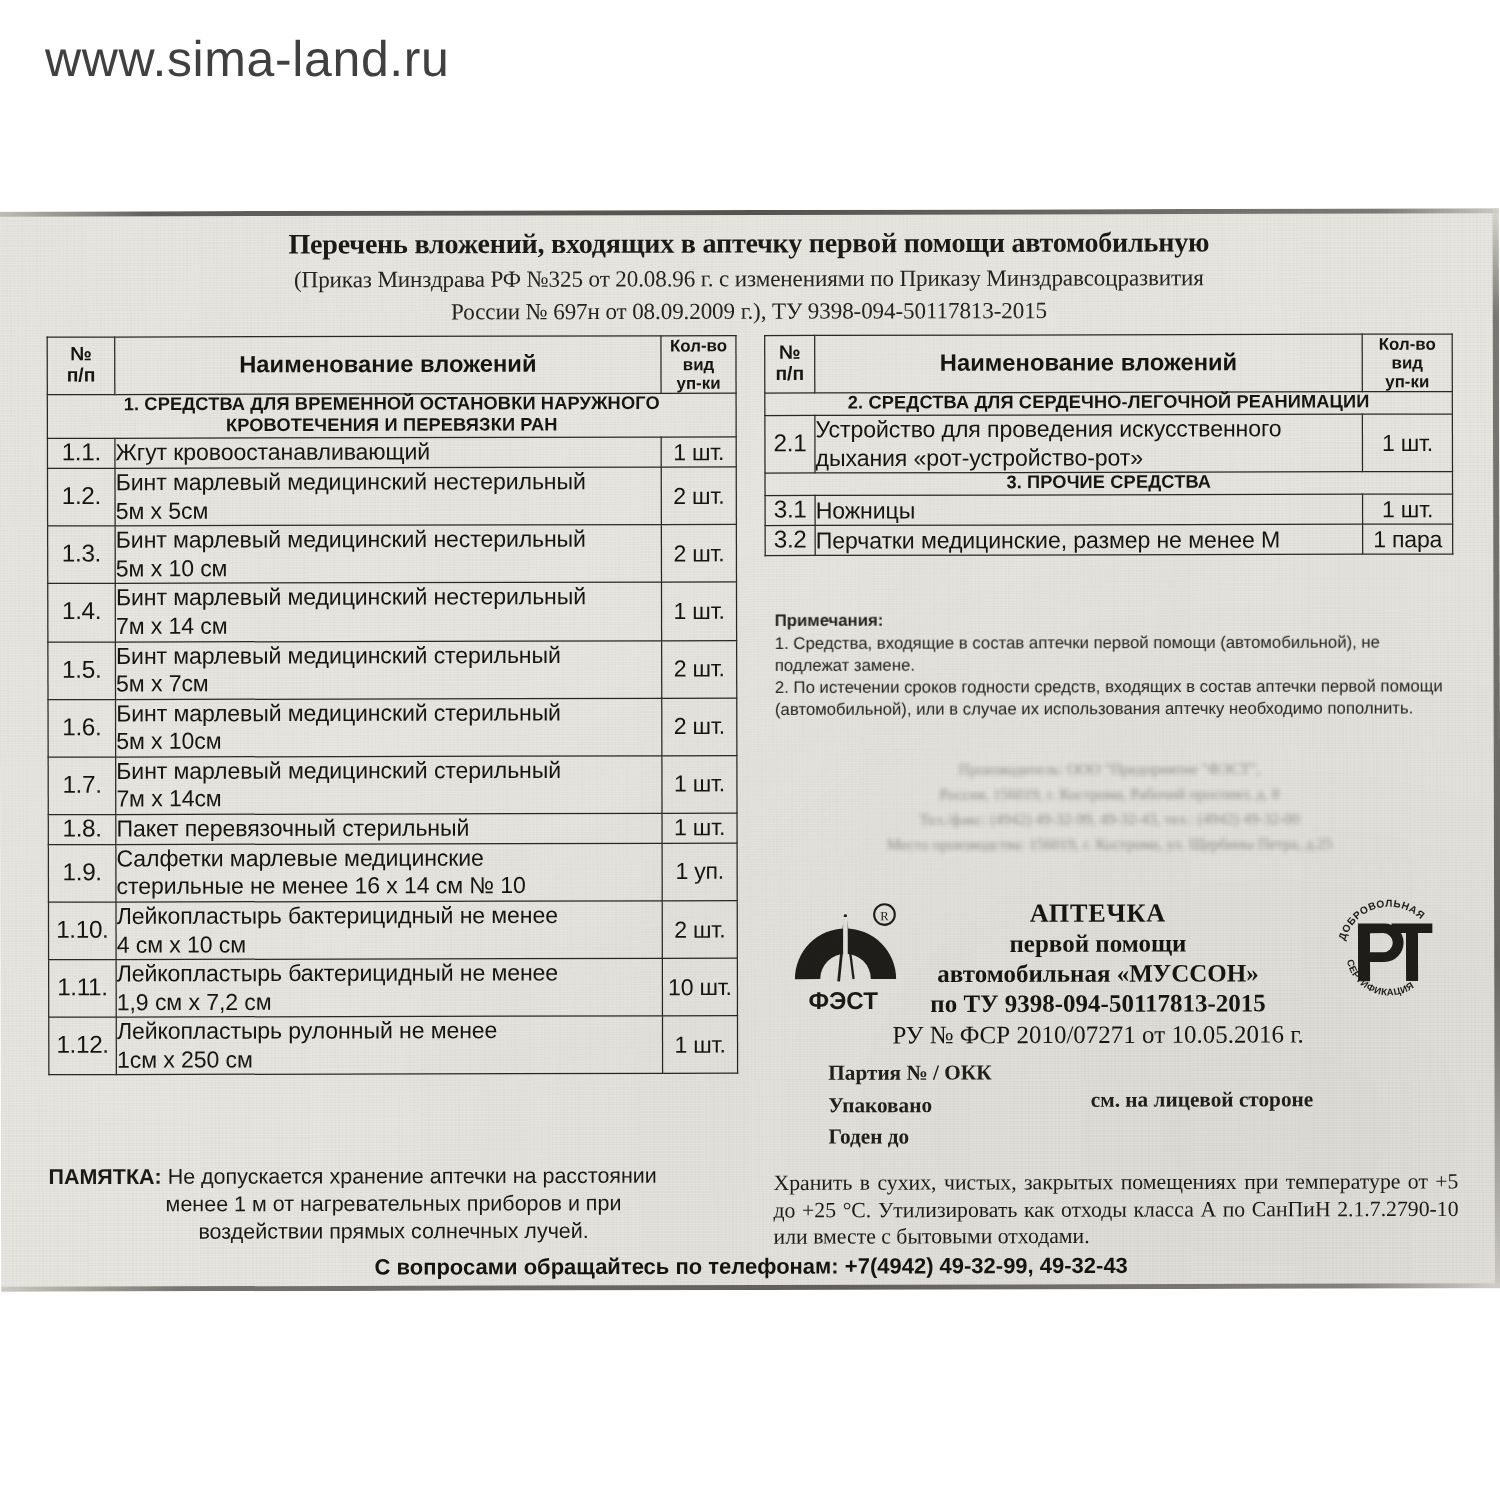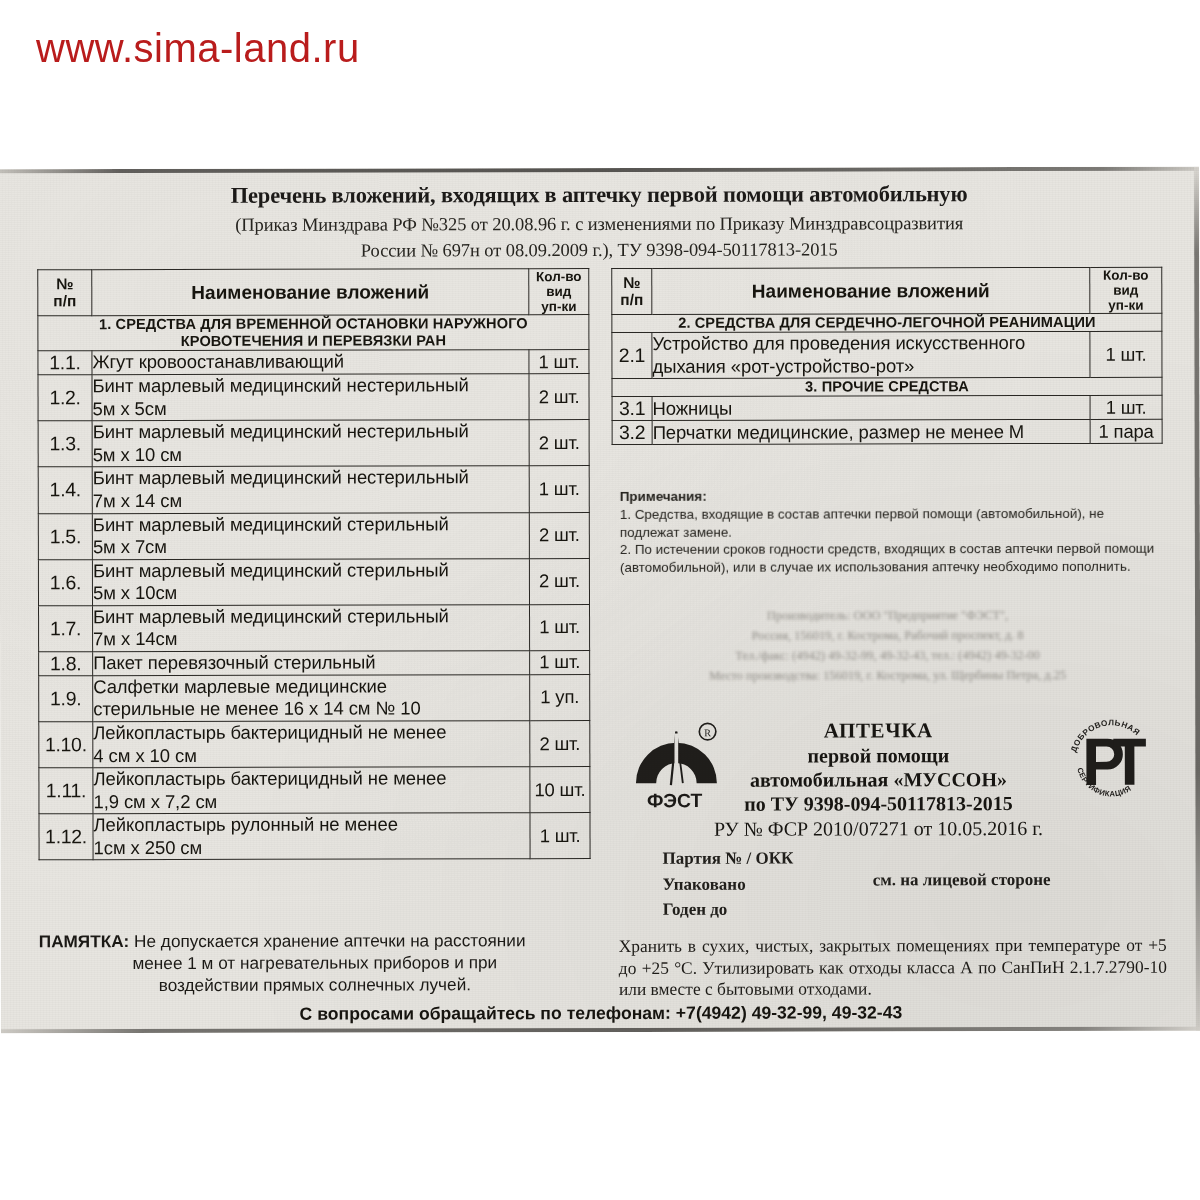--- a/index.html
+++ b/index.html
@@ -7,21 +7,21 @@
     width:1200px;height:1200px;
     background:#ffffff;
     font-family:"Liberation Sans",sans-serif;
     overflow:hidden;
     position:relative;
   }
 
   
   .watermark{
     position:absolute;left:36px;top:26px;
-    font-size:40px;color:#b91c1c;letter-spacing:0.5px;
+    font-size:40px;color:#404040;letter-spacing:0.5px;
     font-family:"Liberation Sans",sans-serif;
     white-space:nowrap;
   }
 
   
   .sheet{
     position:absolute;left:0;top:168px;width:1200px;height:864px;
     background:#e7e5e0;
     box-sizing:border-box;
     overflow:hidden;

